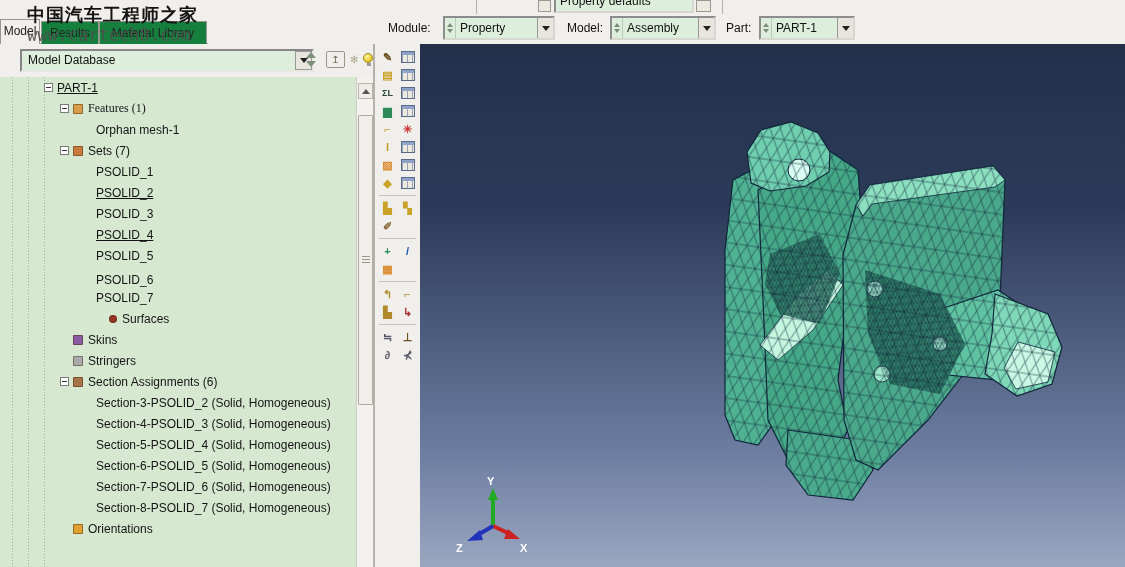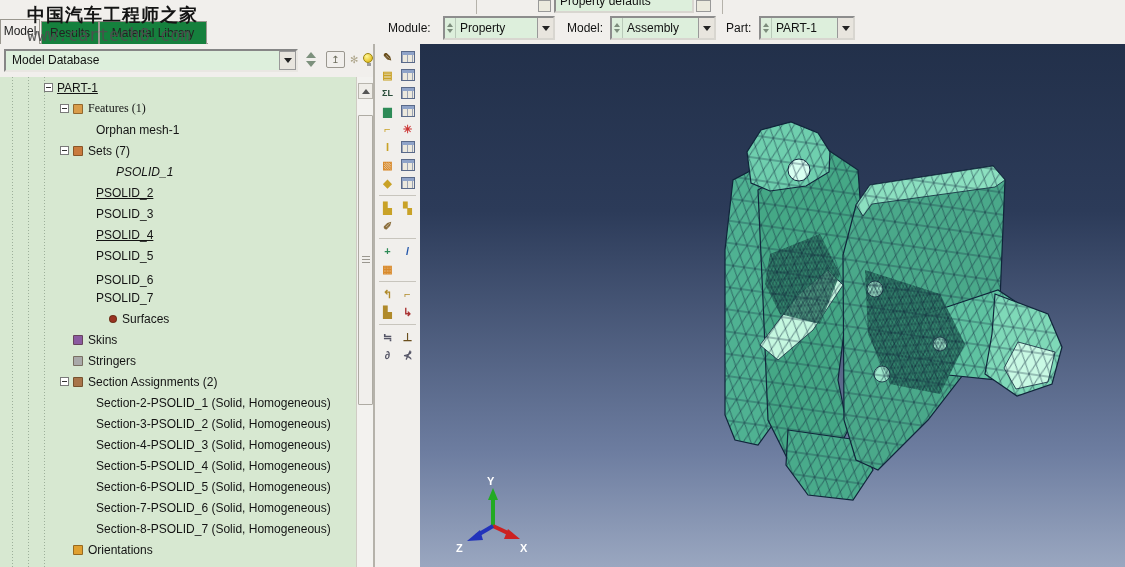--- a/index.html
+++ b/index.html
@@ -36,21 +36,21 @@
   .tab.idle { background:#15803d; height:23px; top:2px; }
 
   
   .wm1 { font-family:"DejaVu Serif", serif; font-weight:bold; font-size:18px;
     color:#141414; letter-spacing:1px; white-space:nowrap; z-index:9; }
   .wm2 { font-family:"DejaVu Sans Mono", monospace; font-size:17px; color:#4e4e4e;
     opacity:.9; white-space:nowrap; z-index:9; }
 
   
   #dbrow { left:0; top:44px; width:374px; height:33px; background:#f1efec; }
-  #db-combo { left:4px; top:5px; width:294px; height:23px; display:flex;
+  #db-combo { left:20px; top:5px; width:294px; height:23px; display:flex;
     border:2px solid; border-color:#868686 #e9e7e2 #e9e7e2 #868686; background:#ddefdc; }
   #db-combo .txt { flex:1; font-size:12px; color:#111; line-height:19px; padding-left:6px; }
   #db-combo .drop { width:17px; background:#e8e5de; border:1px solid #999;
     display:flex; align-items:center; justify-content:center; }
   #db-combo .drop i { width:0; height:0; border-left:4px solid transparent;
     border-right:4px solid transparent; border-top:5px solid #222; }
   .pan-arrows { left:306px; top:8px; display:flex; flex-direction:column; gap:3px; }
   .pan-arrows i { width:0; height:0; border-left:5px solid transparent; border-right:5px solid transparent; }
   .pan-arrows .up { border-bottom:6px solid #7d917d; }
   .pan-arrows .dn { border-top:6px solid #7d917d; }
@@ -215,21 +215,21 @@
       </div>
       <div class="trow" style="padding-left: 76px;">
         <span class="tleaf"></span>
         <span class="tlabel">Orphan mesh-1</span>
       </div>
       <div class="trow" style="padding-left: 60px;">
         <span class="texp"></span>
         <span class="ti ti-sets"></span>
         <span class="tlabel">Sets (7)</span>
       </div>
-      <div class="trow" style="padding-left: 96px; font-style: italic;">
+      <div class="trow" style="padding-left: 76px;">
         <span class="tleaf"></span>
         <span class="tlabel">PSOLID_1</span>
       </div>
       <div class="trow" style="padding-left: 76px; text-decoration: underline;">
         <span class="tleaf"></span>
         <span class="tlabel">PSOLID_2</span>
       </div>
       <div class="trow" style="padding-left: 76px;">
         <span class="tleaf"></span>
         <span class="tlabel">PSOLID_3</span>
@@ -261,25 +261,21 @@
         <span class="tlabel">Skins</span>
       </div>
       <div class="trow" style="padding-left: 60px;">
         <span class="tspace"></span>
         <span class="ti ti-stringers"></span>
         <span class="tlabel">Stringers</span>
       </div>
       <div class="trow" style="padding-left: 60px;">
         <span class="texp"></span>
         <span class="ti ti-section-assignments"></span>
-        <span class="tlabel">Section Assignments (2)</span>
-      </div>
-      <div class="trow" style="padding-left: 76px;">
-        <span class="tleaf"></span>
-        <span class="tlabel">Section-2-PSOLID_1 (Solid, Homogeneous)</span>
+        <span class="tlabel">Section Assignments (6)</span>
       </div>
       <div class="trow" style="padding-left: 76px;">
         <span class="tleaf"></span>
         <span class="tlabel">Section-3-PSOLID_2 (Solid, Homogeneous)</span>
       </div>
       <div class="trow" style="padding-left: 76px;">
         <span class="tleaf"></span>
         <span class="tlabel">Section-4-PSOLID_3 (Solid, Homogeneous)</span>
       </div>
       <div class="trow" style="padding-left: 76px;">

